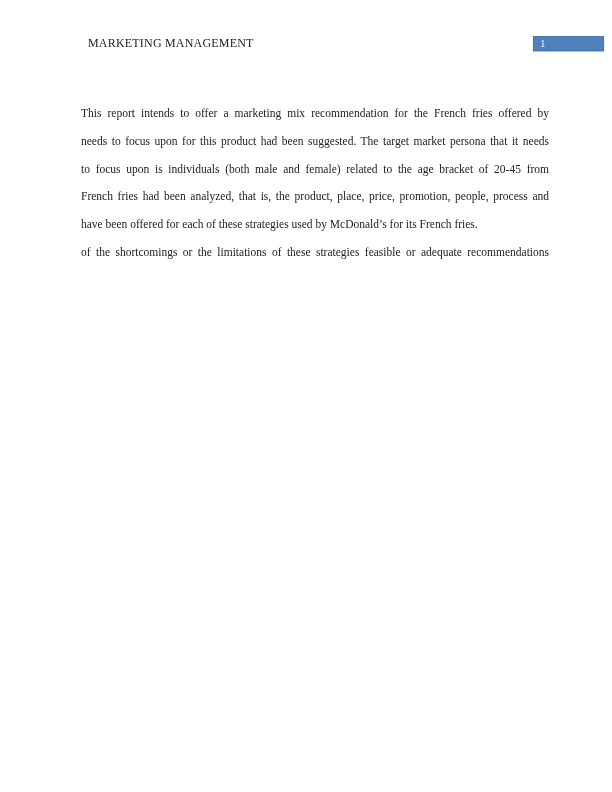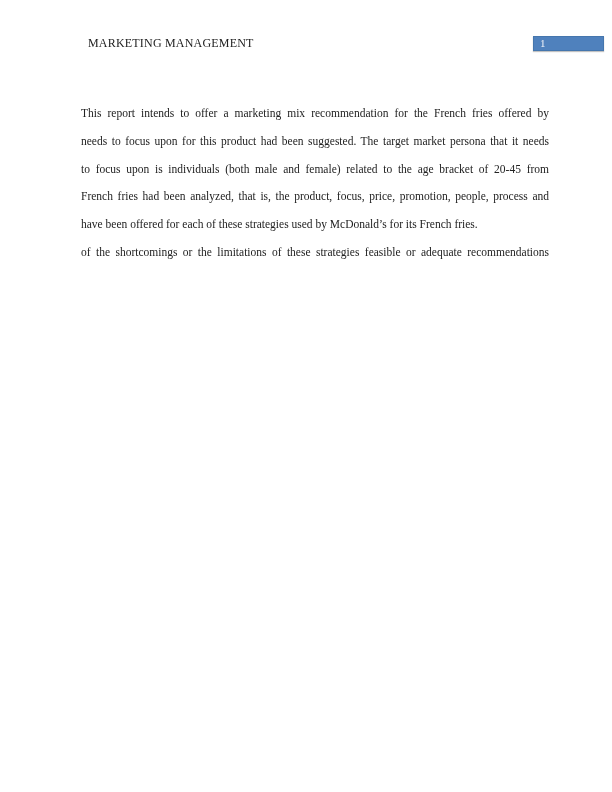--- a/index.html
+++ b/index.html
@@ -78,18 +78,18 @@
 
   <div class="page-num-badge">
     <span class="num">1</span>
   </div>
 
 
   <div class="body-text">
     <div class="line">This report intends to offer a marketing mix recommendation for the French fries offered by</div>
     <div class="line">needs to focus upon for this product had been suggested. The target market persona that it needs</div>
     <div class="line">to focus upon is individuals (both male and female) related to the age bracket of 20-45 from</div>
-    <div class="line">French fries had been analyzed, that is, the product, focus, price, promotion, people, process and</div>
+    <div class="line">French fries had been analyzed, that is, the product, place, price, promotion, people, process and</div>
     <div class="line last">have been offered for each of these strategies used by McDonald’s for its French fries.</div>
     <div class="line">of the shortcomings or the limitations of these strategies feasible or adequate recommendations</div>
   </div>
 
 </div>
 
 </body></html>

